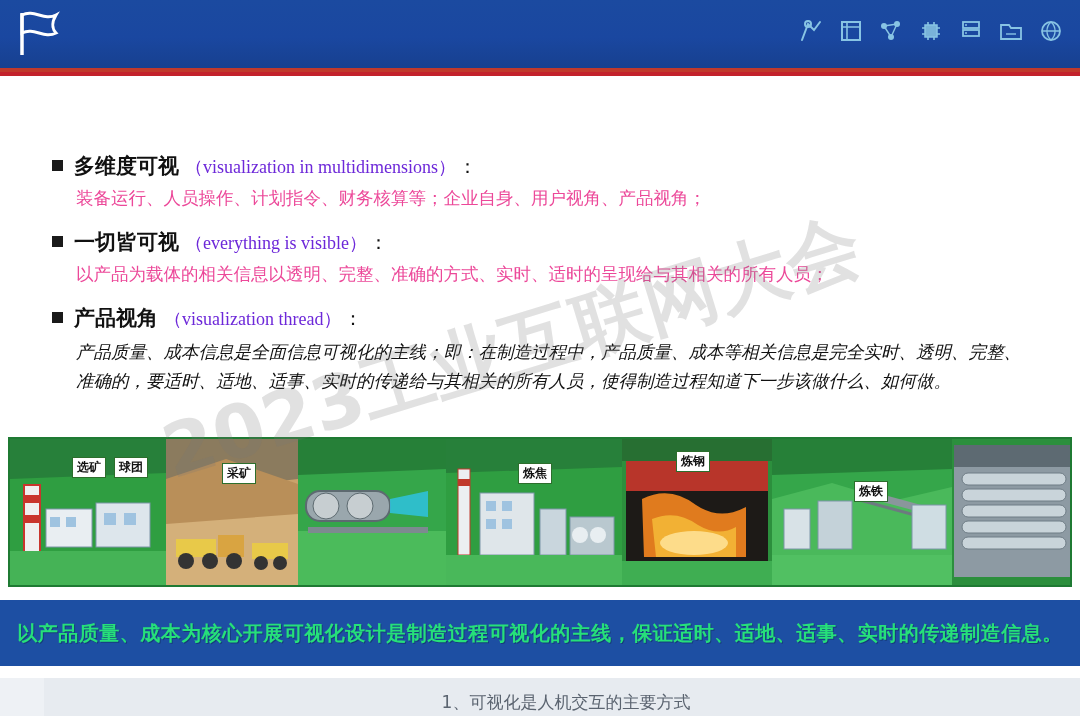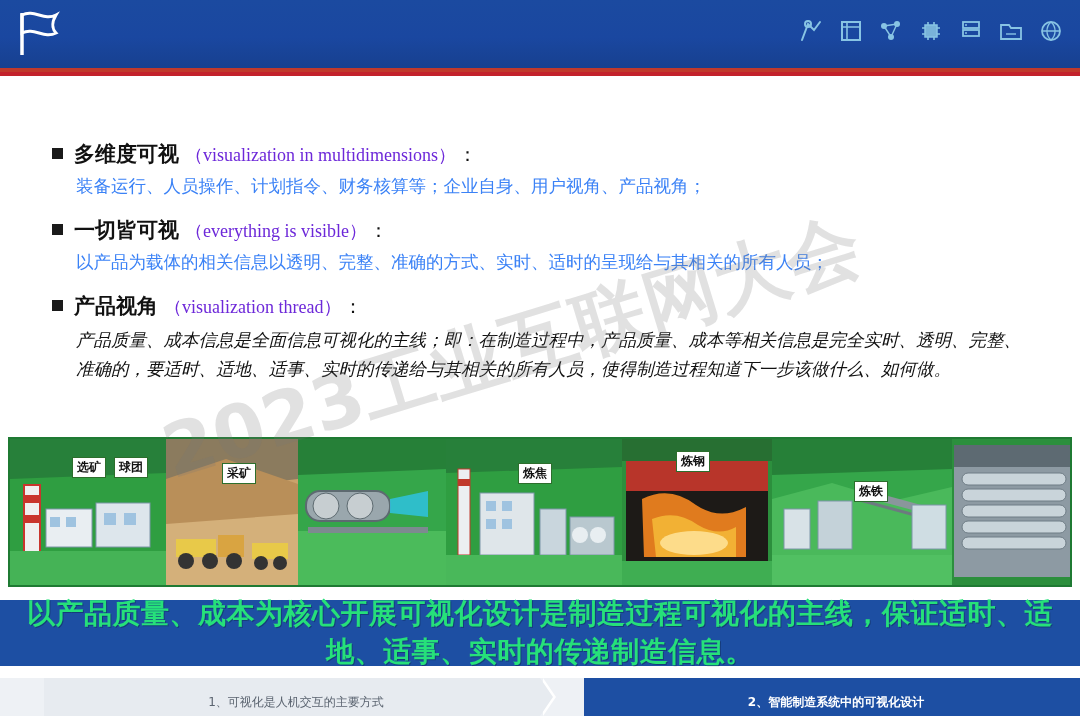--- a/index.html
+++ b/index.html
@@ -70,20 +70,21 @@
   .content {
     position: absolute;
     top: 140px; left: 0;
     width: 1080px;
     padding: 0 52px;
   }
   .bullet-row {
     display: flex;
     align-items: baseline;
     margin-bottom: 2px;
+    margin-top: 12px;
   }
   .sq {
     width: 11px; height: 11px;
     background: #1a1a1a;
     margin-right: 11px;
     flex: 0 0 auto;
     position: relative;
     top: -2px;
   }
   .bhead-cn {
@@ -98,21 +99,21 @@
     margin-left: 6px;
     font-family: "Liberation Serif", serif;
   }
   .bhead-colon {
     font-size: 19px;
     color: #111;
     margin-left: 2px;
   }
   .sub {
     font-size: 17.5px;
-    color: #3b82f6;
+    color: #ec4899;
     margin: 5px 0 16px 24px;
     line-height: 1.55;
     font-family: "DejaVu Sans", sans-serif;
   }
   .sub-ital {
     font-size: 17.5px;
     color: #111;
     margin: 6px 0 0 24px;
     line-height: 1.62;
     font-family: "DejaVu Sans", sans-serif;
@@ -168,21 +169,21 @@
     position: absolute;
     left: 0; top: 600px;
     width: 1080px; height: 66px;
     background: #1d4fa3;
     display: flex;
     align-items: center;
     justify-content: center;
   }
   .banner-text {
     color: #26e07a;
-    font-size: 28px;
+    font-size: 20px;
     font-weight: bold;
     font-family: "DejaVu Sans", sans-serif;
     letter-spacing: 0.5px;
     text-align: center;
     text-shadow: 1px 1px 0 rgba(0,0,0,0.25);
   }
 
   
   .footer {
     position: absolute;
@@ -190,21 +191,21 @@
     width: 1080px; height: 38px;
     background: #eef1f5;
     display: flex;
   }
   .tab {
     position: relative;
     height: 38px;
     display: flex;
     align-items: center;
     justify-content: center;
-    font-size: 12px;
+    font-size: 17px;
     color: #5b6470;
     font-family: "DejaVu Sans", sans-serif;
     background: #e7ebf0;
     padding: 11px 10px 0 18px;
     flex: 1 1 0;
     white-space: nowrap;
     margin-left: 44px;
   }
   .tab::after {
     content: "";
@@ -447,18 +448,15 @@
   </div>
 
   <div class="banner">
     <div class="banner-text">以产品质量、成本为核心开展可视化设计是制造过程可视化的主线，保证适时、适地、适事、实时的传递制造信息。</div>
   </div>
 
   <div class="footer">
     <div class="tab">
       <span>1、可视化是人机交互的主要方式</span>
     </div>
-    <div class="tab active">
-      <span>2、智能制造系统中的可视化设计</span>
-    </div>
   </div>
 
 </div>
 
 </body></html>

